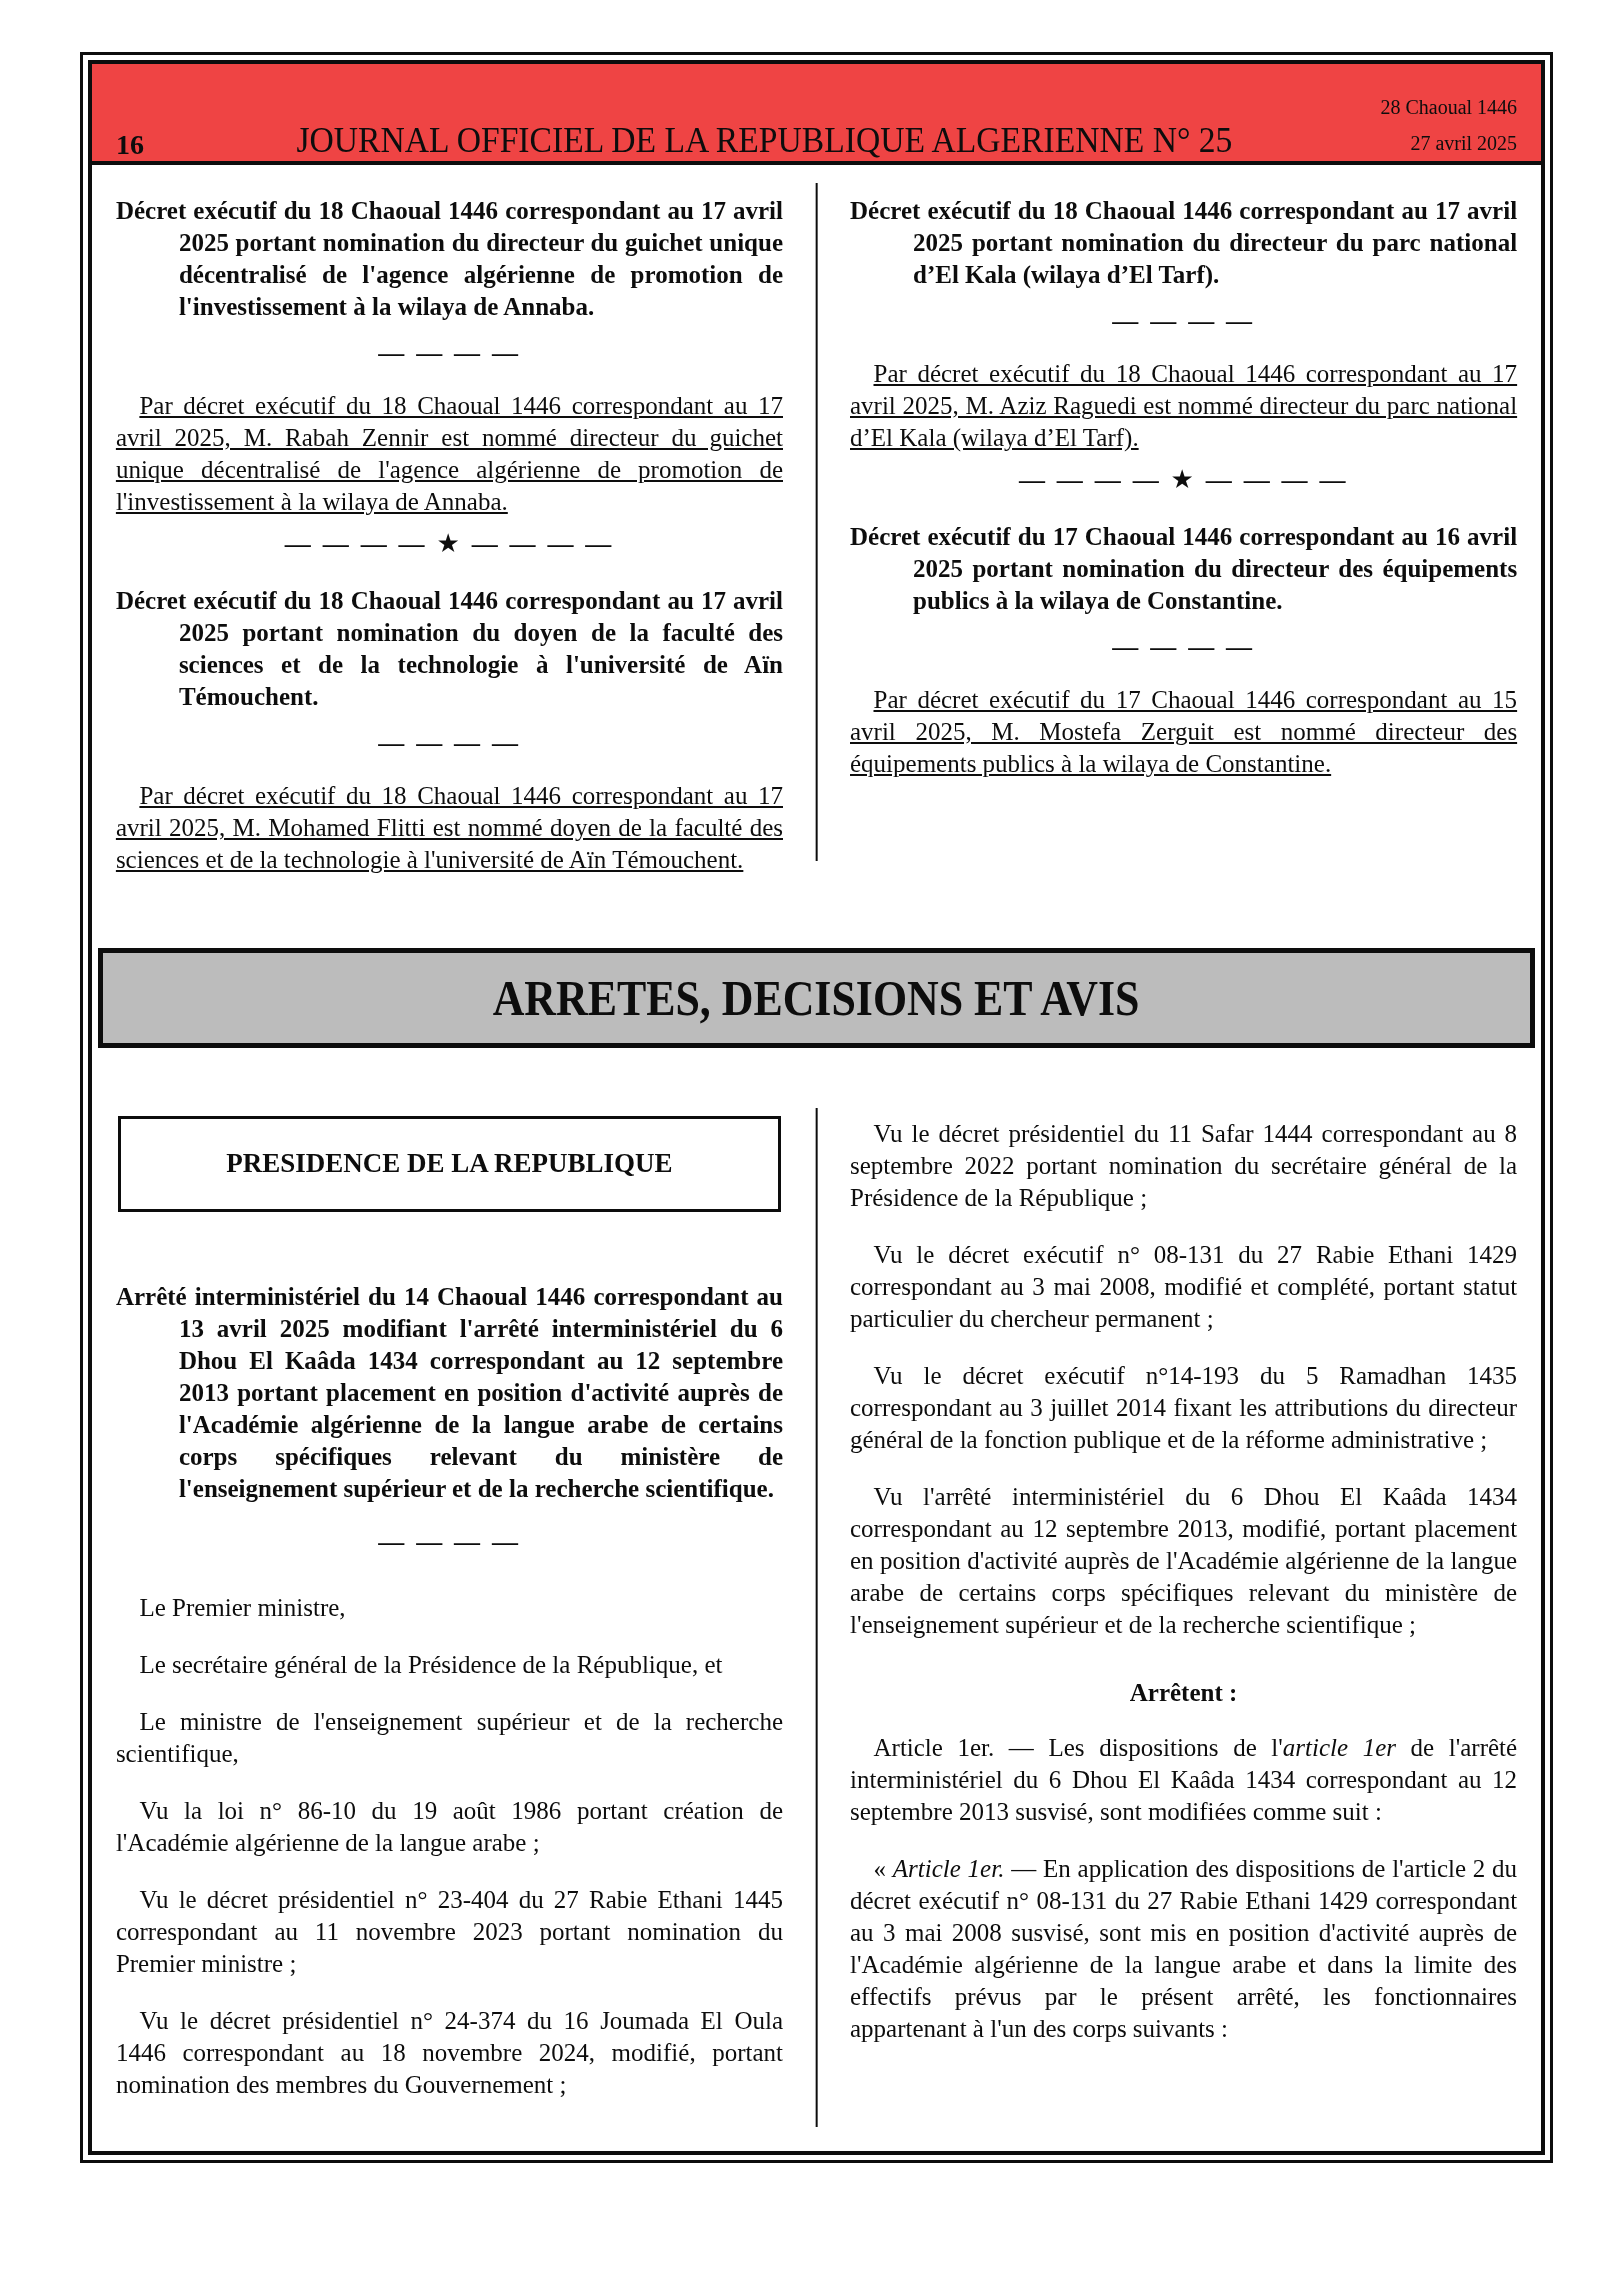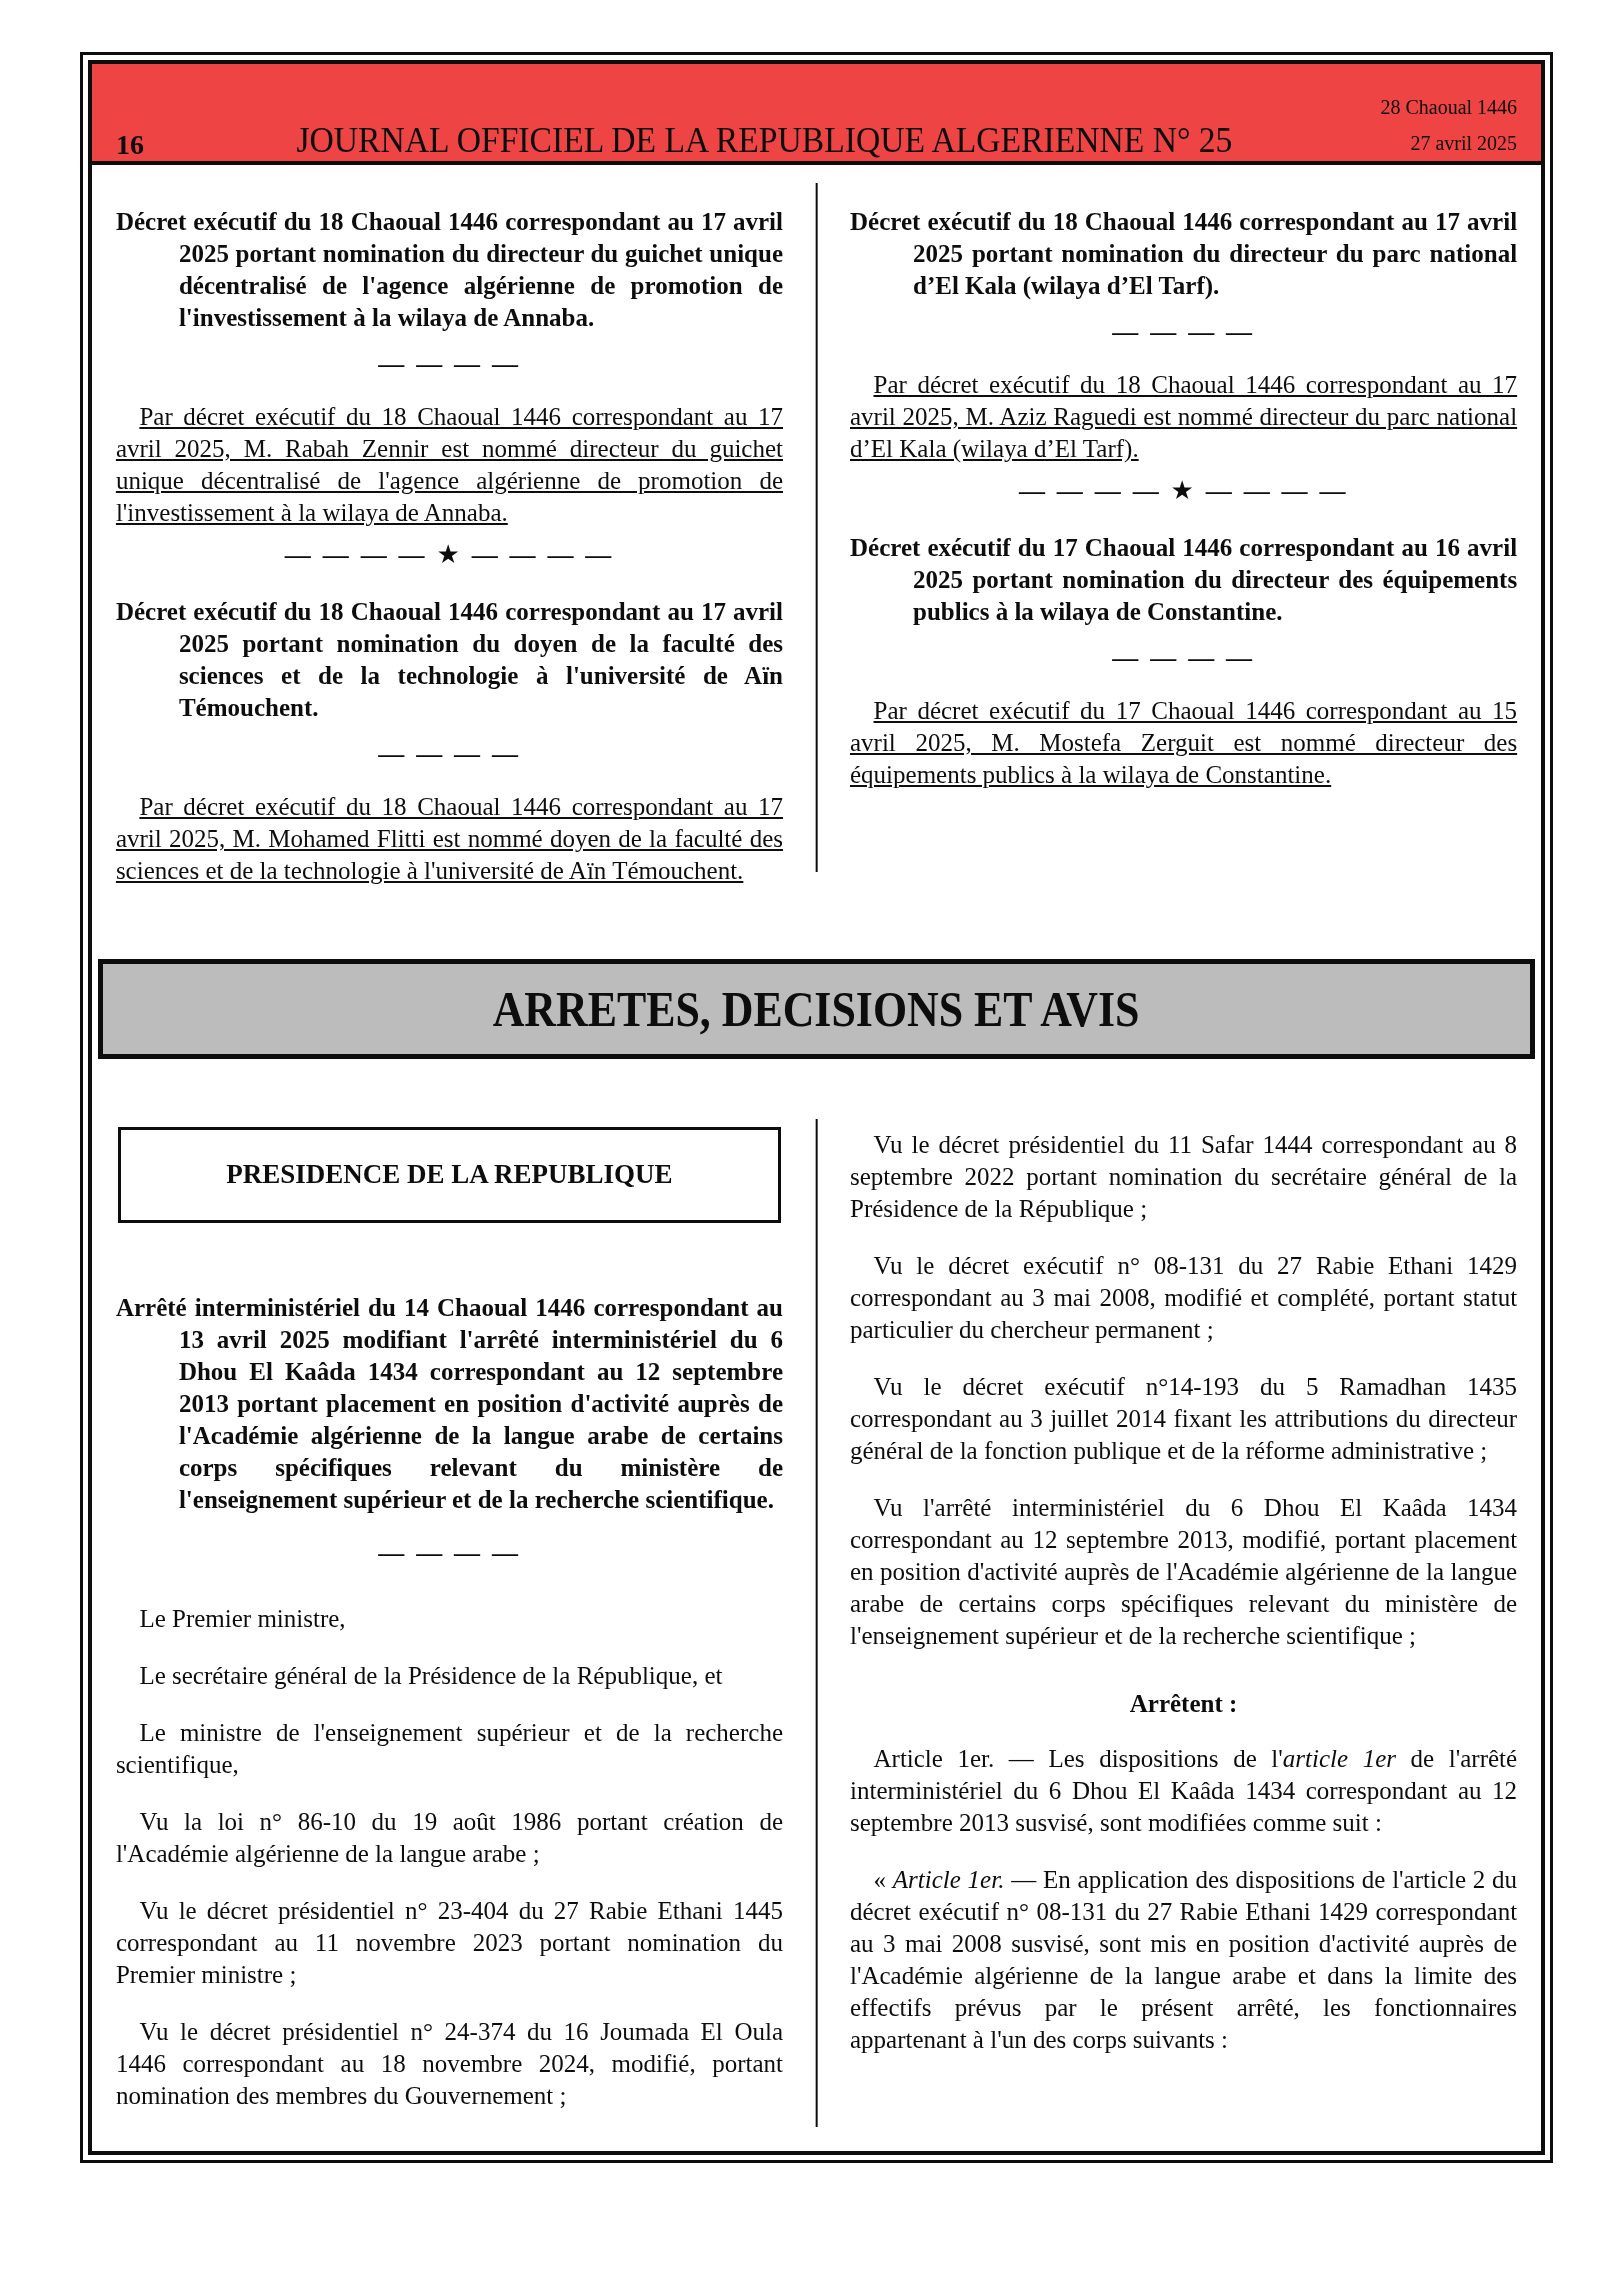--- a/index.html
+++ b/index.html
@@ -35,21 +35,21 @@
     box-sizing: border-box;
   }
   .page-num { width: 136px; font-size: 28px; font-weight: bold; }
   .journal-title { flex: 1; text-align: center; font-size: 35px; font-weight: normal; white-space: nowrap; }
   .journal-title > span { display: inline-block; transform: scaleX(0.96); }
   .header-dates { width: 240px; text-align: right; font-size: 20px; font-weight: normal; line-height: 36px; }
 
   .body-area { flex: 1; display: flex; flex-direction: column; padding: 0 23.5px; box-sizing: border-box; }
 
   .two-col { display: grid; grid-template-columns: 1fr 1fr; column-gap: 67px; position: relative; }
-  .top-cols { padding-top: 41px; }
+  .top-cols { padding-top: 30px; }
   .lower-cols { padding-top: 7.2px; flex: 1; }
 
   .divider { position: absolute; left: 50%; width: 2.7px; transform: translateX(-50%); background: #0d0d0d; }
   .top-div { top: 18px; bottom: 42px; }
   .low-div { top: 20px; bottom: 23.5px; }
 
   .jheading {
     font-weight: bold; font-size: 25px; line-height: 32px;
     text-align: justify; padding-left: 63px; text-indent: -63px;
   }

